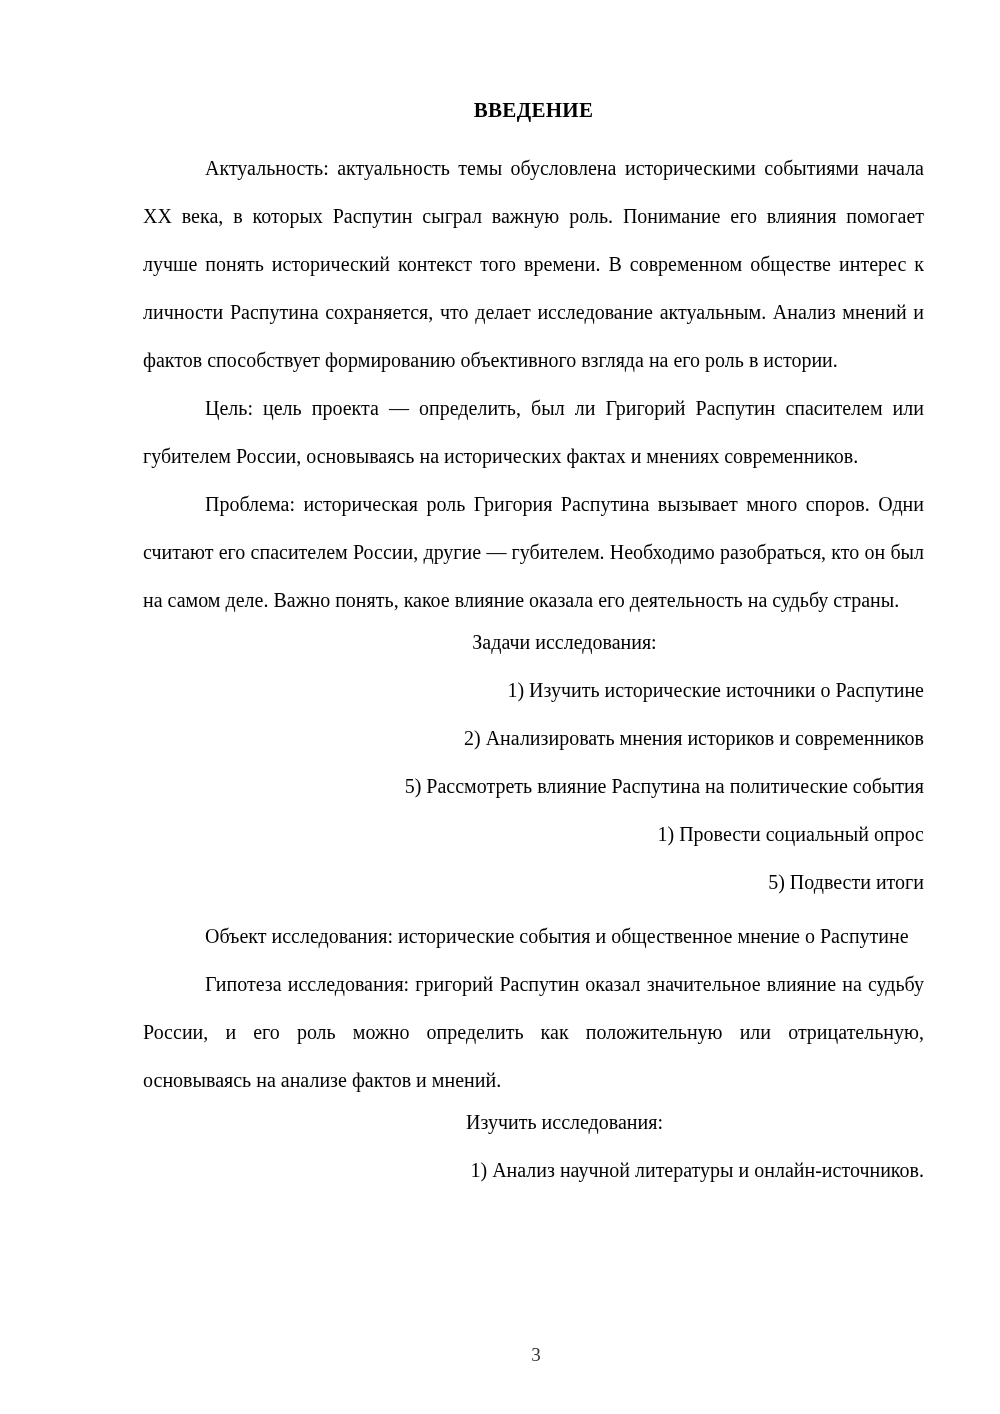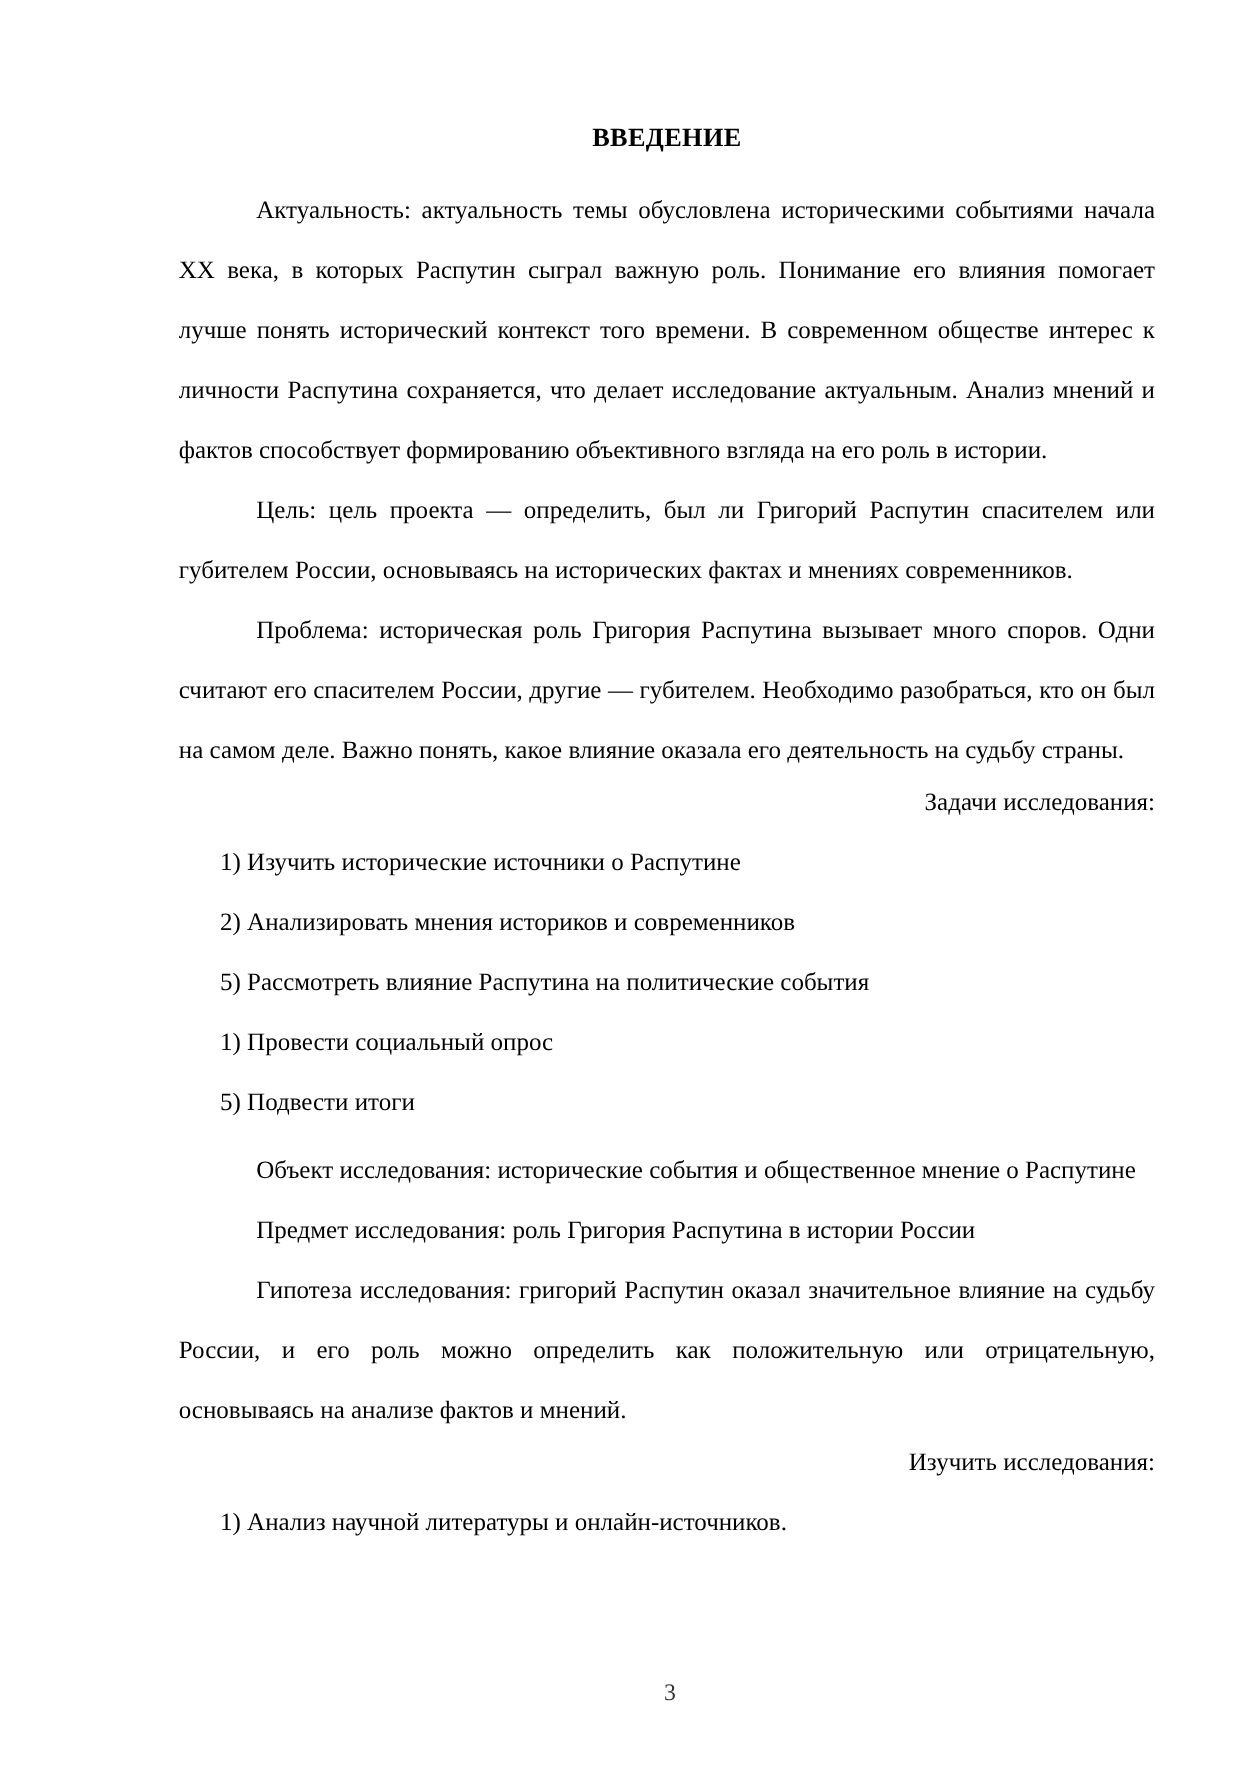--- a/index.html
+++ b/index.html
@@ -28,27 +28,27 @@
   }
   .para {
     font-size: 20px;
     line-height: 48px;
     text-align: justify;
     text-indent: 62px;
   }
   .heading-para {
     font-size: 20px;
     line-height: 36px;
-    text-align: right;
+    text-align: center;
     text-indent: 62px;
   }
   .list-item {
     font-size: 20px;
     line-height: 36px;
-    text-align: left;
+    text-align: right;
     text-indent: 33px;
     margin: 12px 0;
   }
   .page-number {
     position: absolute;
     left: 143px;
     right: 71px;
     bottom: 48px;
     text-align: center;
     font-size: 19px;
@@ -75,21 +75,20 @@
   <p class="list-item">2) Анализировать мнения историков и современников</p>
 
   <p class="list-item">5) Рассмотреть влияние Распутина на политические события</p>
 
   <p class="list-item">1) Провести социальный опрос</p>
 
   <p class="list-item">5) Подвести итоги</p>
 
   <p class="para">Объект исследования: исторические события и общественное мнение о Распутине</p>
 
-  <p class="para">Предмет исследования: роль Григория Распутина в истории России</p>
 
   <p class="para">Гипотеза исследования: григорий Распутин оказал значительное влияние на судьбу России, и его роль можно определить как положительную или отрицательную, основываясь на анализе фактов и мнений.</p>
 
   <p class="heading-para">Изучить исследования:</p>
 
   <p class="list-item">1) Анализ научной литературы и онлайн-источников.</p>
 
   <div class="page-number">3</div>
 
 </div>

